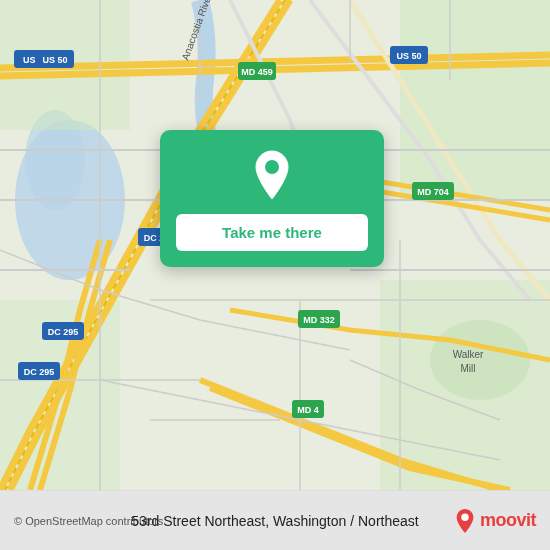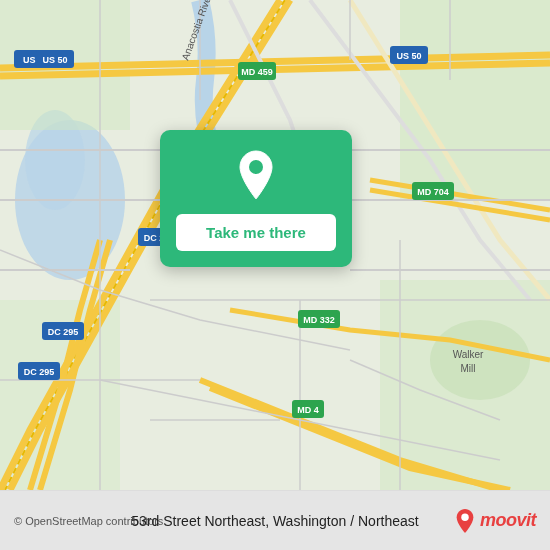--- a/index.html
+++ b/index.html
@@ -23,21 +23,21 @@
     #map-svg {
       width: 100%;
       height: 100%;
     }
 
     
     #location-card {
       position: absolute;
       top: 130px;
       left: 160px;
-      width: 192px;
+      width: 224px;
       background-color: #2db87a;
       border-radius: 10px;
       display: flex;
       flex-direction: column;
       align-items: center;
       padding: 18px 16px 16px;
       box-shadow: 0 4px 16px rgba(0,0,0,0.25);
     }
 
     #pin-icon-wrapper {
@@ -84,21 +84,20 @@
       position: absolute;
       left: 50%;
       transform: translateX(-50%);
       white-space: nowrap;
     }
 
     #moovit-logo {
       display: flex;
       align-items: center;
       gap: 4px;
-      font-style: italic;
     }
 
     #moovit-pin {
       width: 22px;
       height: 26px;
     }
 
     #moovit-text {
       font-size: 18px;
       font-weight: bold;

